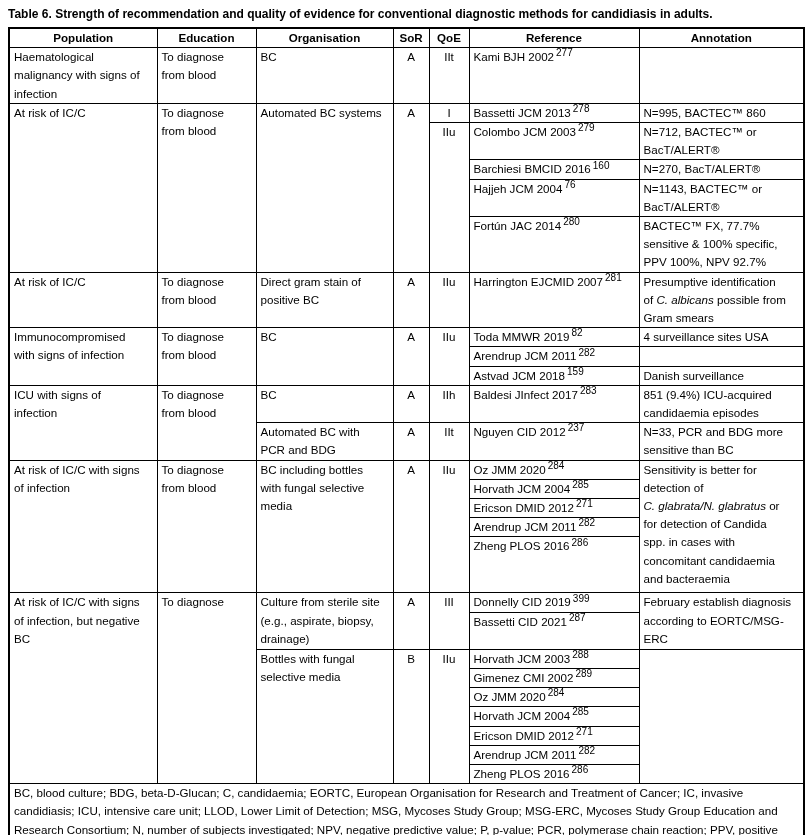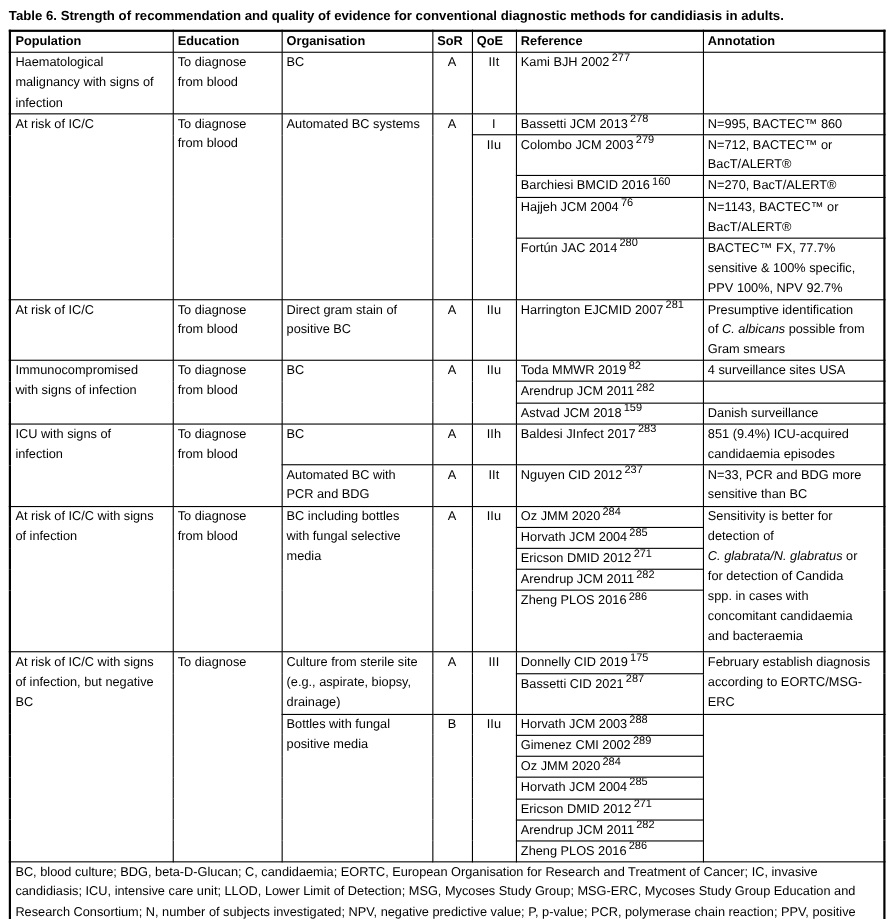--- a/index.html
+++ b/index.html
@@ -25,21 +25,21 @@
   .t6 th, .t6 td {
     border: 1px solid #000;
     vertical-align: top;
     padding: 0 4px;
     font-size: 11.6px;
     line-height: 18.2px;
     white-space: pre-line;
     overflow: hidden;
   }
   .t6 th {
-    text-align: left;
+    text-align: center;
     font-weight: bold;
     white-space: normal;
   }
   .t6 td.c { text-align: center; }
   .t6 sup {
     font-size: 10px;
     line-height: 0;
     margin-left: 2px;
   }
   .t6 td.foot { white-space: pre-line; }
@@ -207,31 +207,31 @@
   <tr style="height:18px">
     <td rowspan="9">At risk of IC/C with signs
 of infection, but negative
 BC</td>
     <td rowspan="9">To diagnose</td>
     <td rowspan="2">Culture from sterile site
 (e.g., aspirate, biopsy,
 drainage)</td>
     <td rowspan="2" class="c">A</td>
     <td rowspan="2" class="c">III</td>
-    <td><span>Donnelly CID 2019</span><sup>175</sup></td>
+    <td><span>Donnelly CID 2019</span><sup>399</sup></td>
     <td rowspan="2">February establish diagnosis
 according to EORTC/MSG-
 ERC</td>
   </tr>
   <tr style="height:37px">
     <td><span>Bassetti CID 2021</span><sup>287</sup></td>
   </tr>
   <tr style="height:18px">
     <td rowspan="7">Bottles with fungal
-positive media</td>
+selective media</td>
     <td rowspan="7" class="c">B</td>
     <td rowspan="7" class="c">IIu</td>
     <td><span>Horvath JCM 2003</span><sup>288</sup></td>
     <td rowspan="7"></td>
   </tr>
   <tr style="height:18px">
     <td><span>Gimenez CMI 2002</span><sup>289</sup></td>
   </tr>
   <tr style="height:18px">
     <td><span>Oz JMM 2020</span><sup>284</sup></td>

